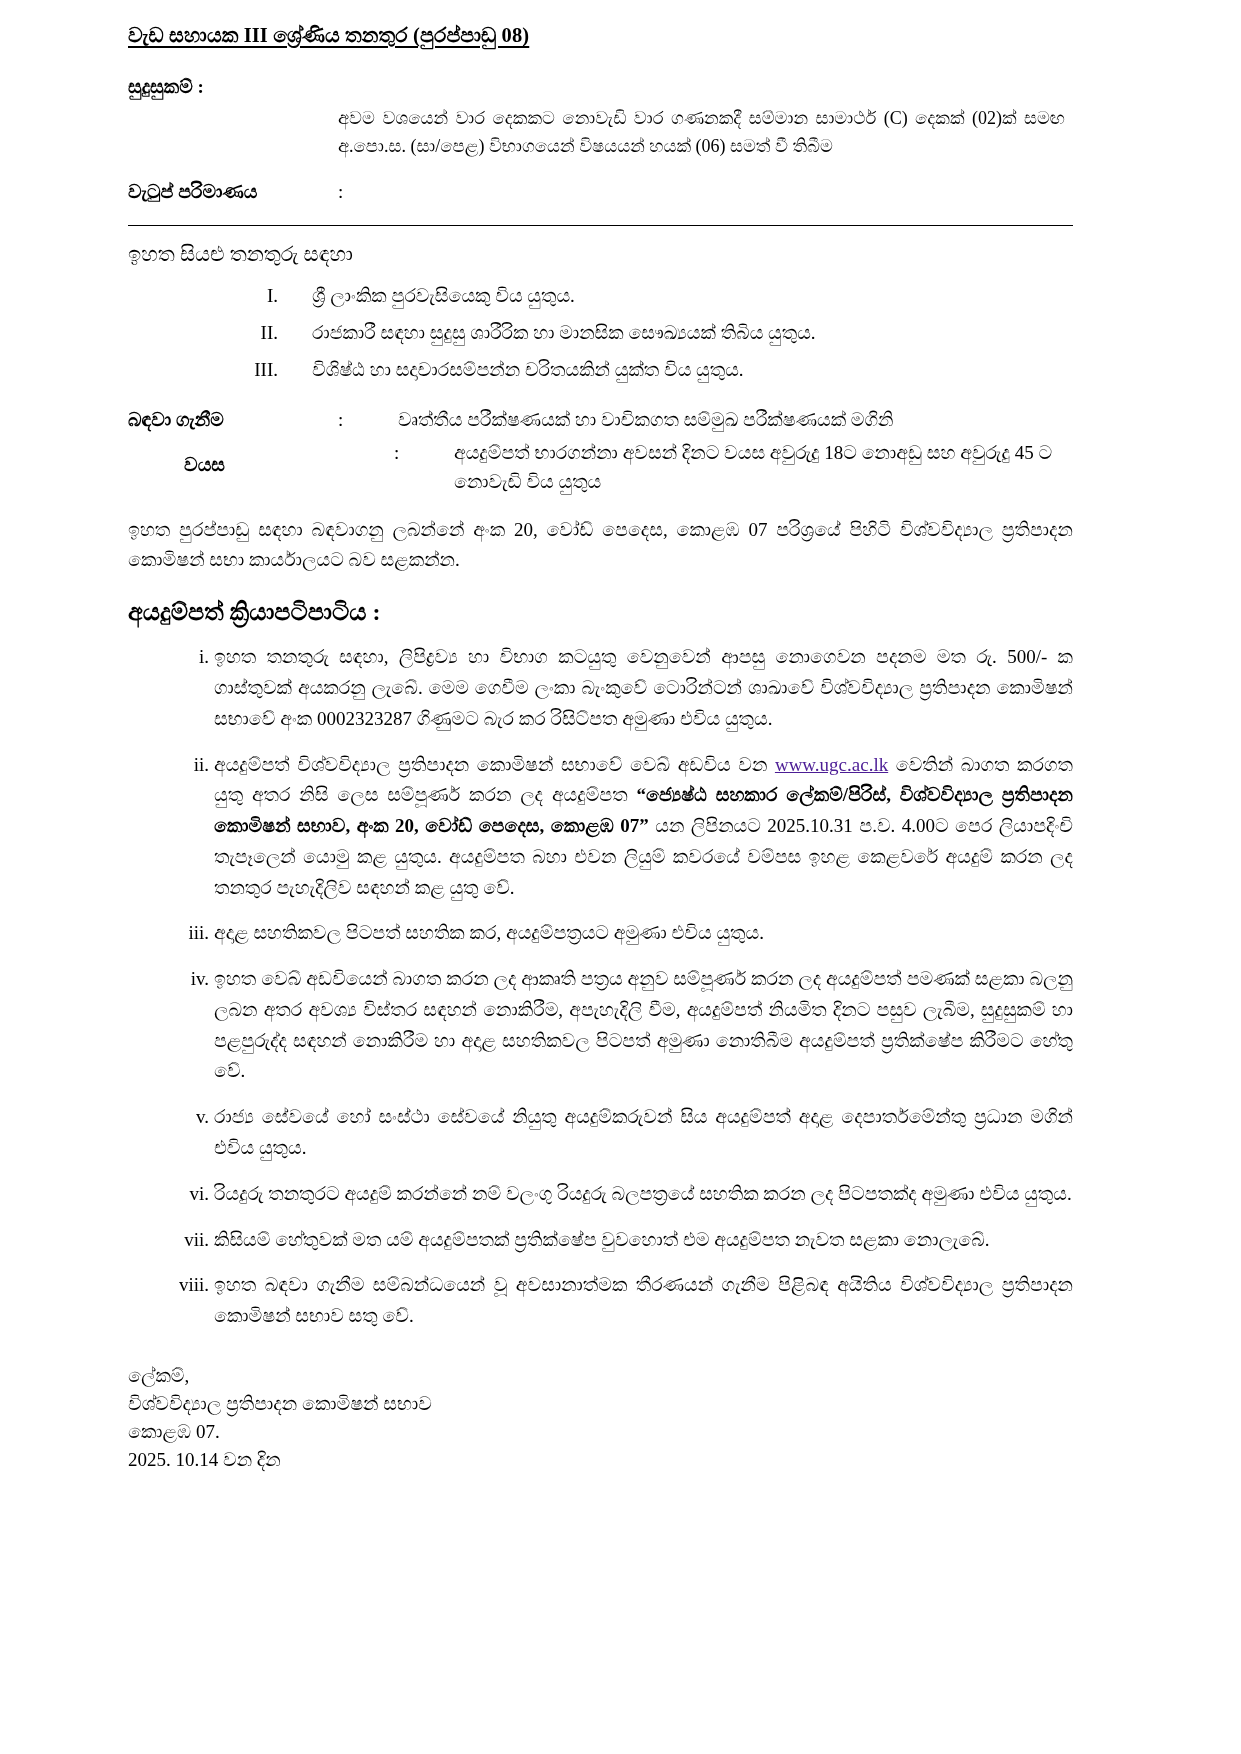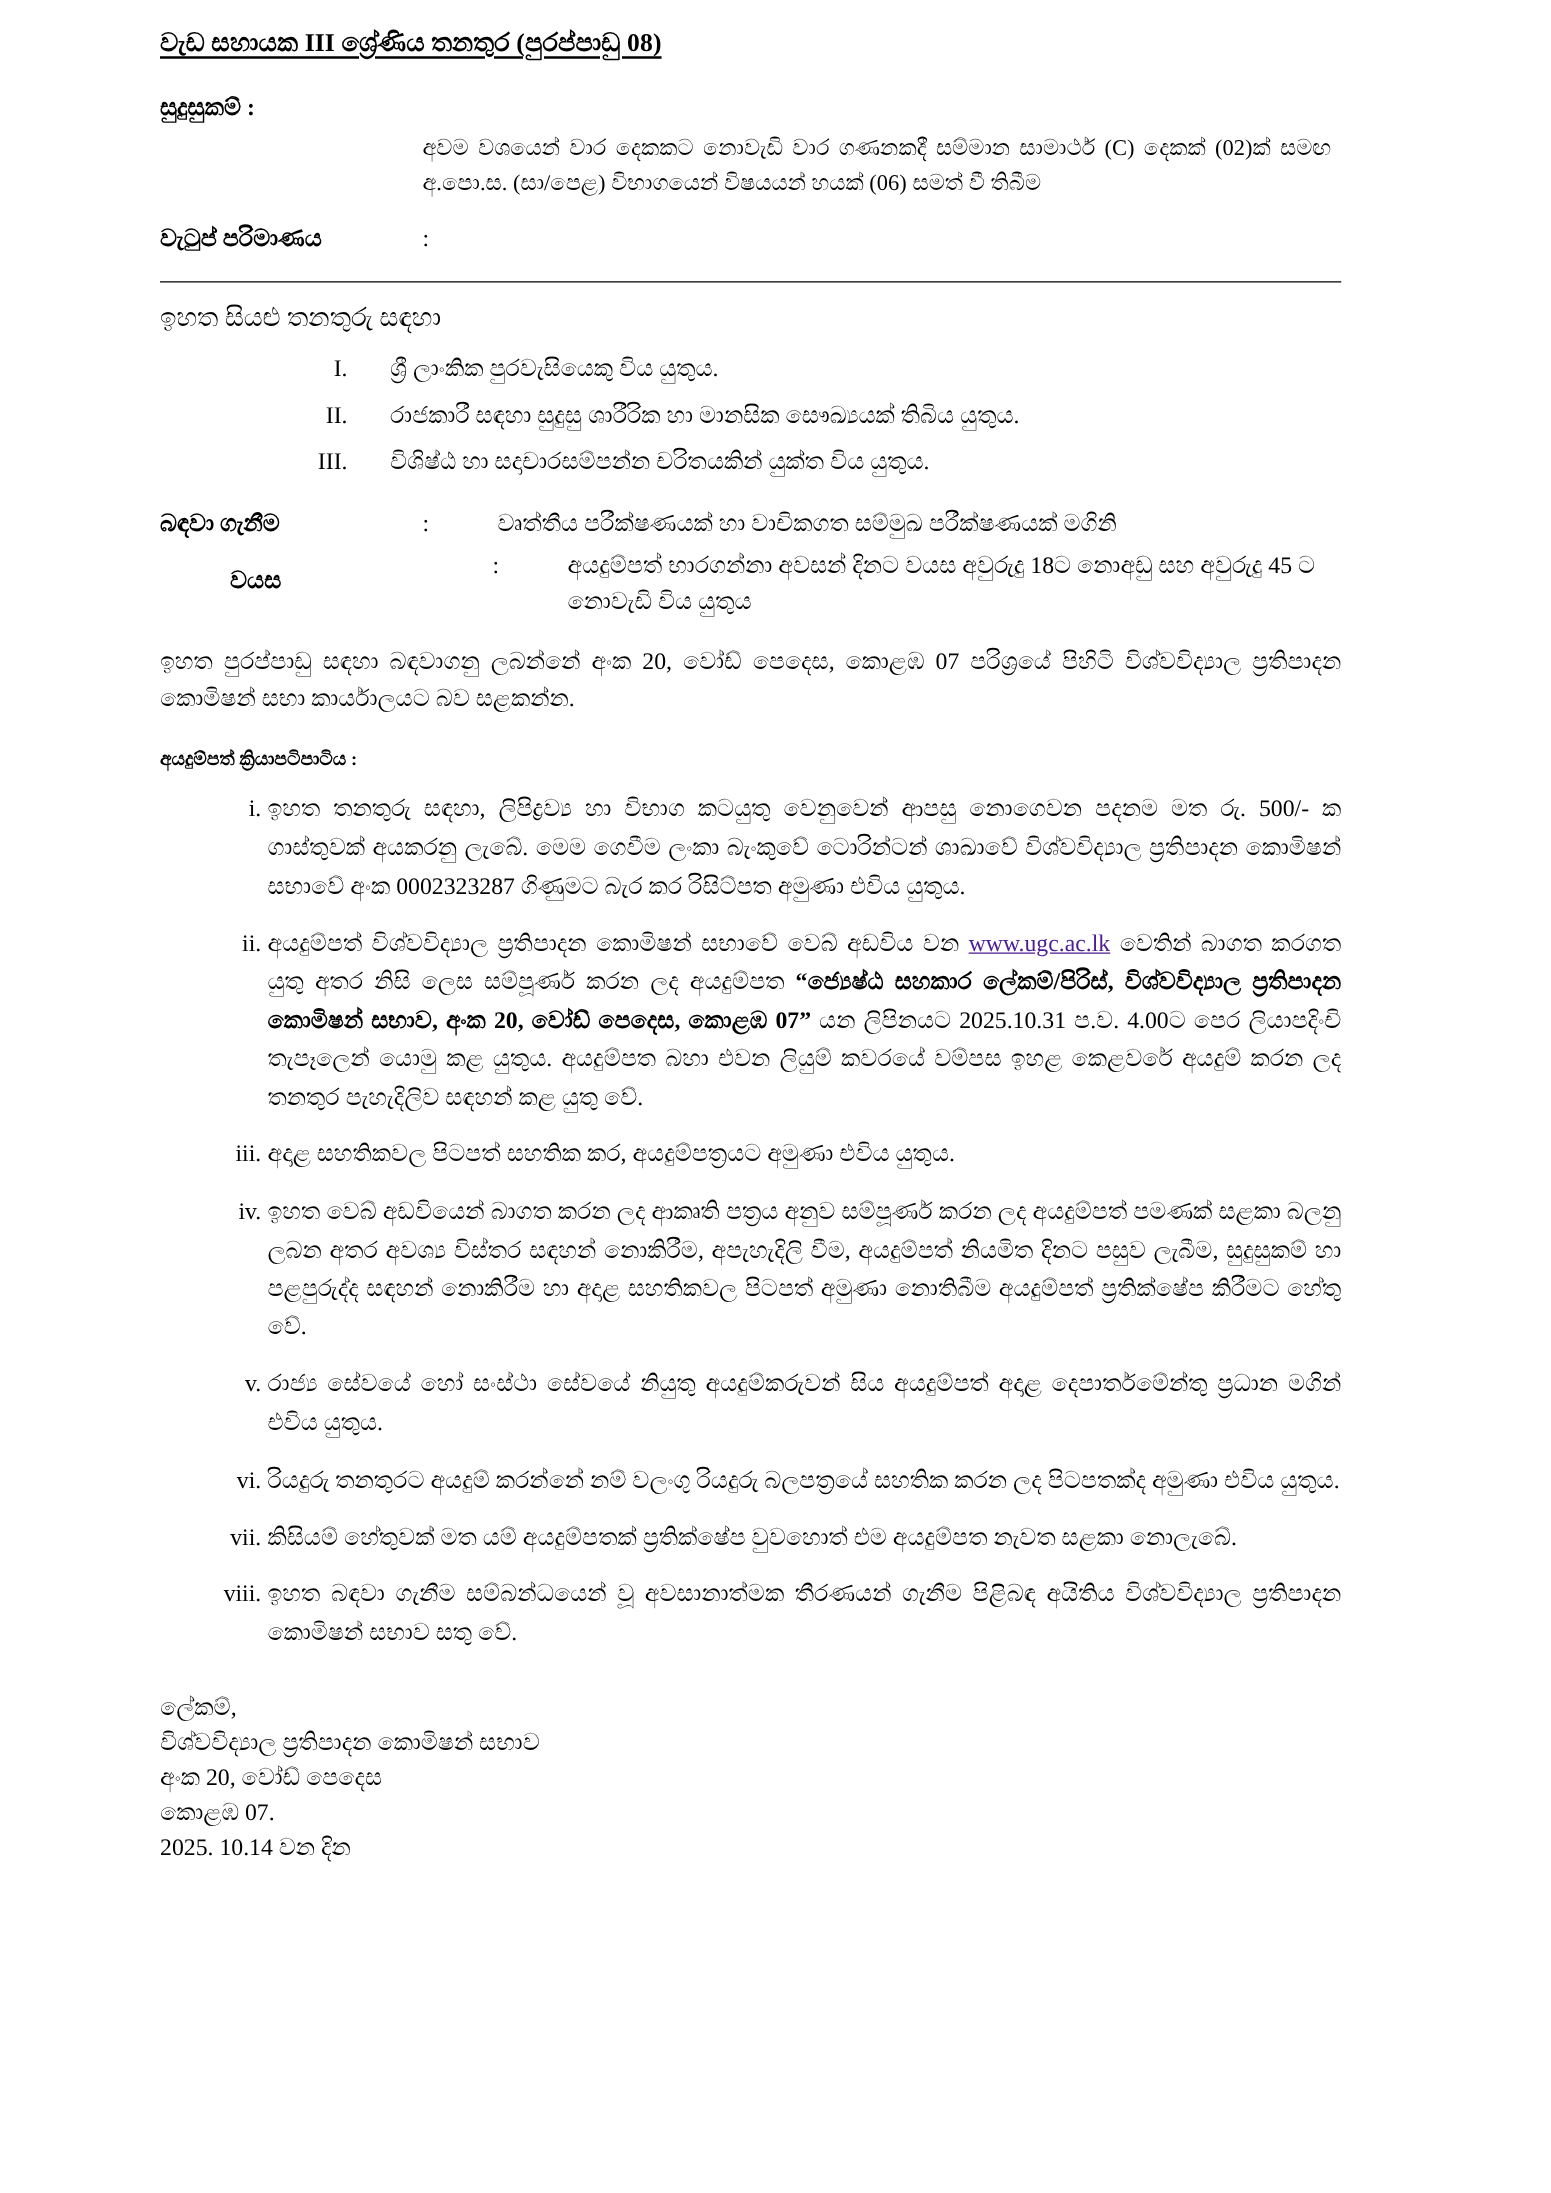--- a/index.html
+++ b/index.html
@@ -120,21 +120,21 @@
 
   
   .para {
     font-size: 19px;
     line-height: 1.6;
     text-align: justify;
     margin: 18px 0 0 0;
   }
 
   .proc-head {
-    font-size: 15px;
+    font-size: 24px;
     font-weight: bold;
     margin: 24px 0 16px 0;
   }
 
   
   .proc-list {
     margin: 0;
     padding: 0;
     list-style: none;
   }
@@ -262,19 +262,18 @@
       <li>
         <span class="num">viii.</span>
         <span class="txt">ඉහත බඳවා ගැනීම සම්බන්ධයෙන් වූ අවසානාත්මක තීරණයන් ගැනීම පිළිබඳ අයිතිය විශ්වවිද්‍යාල ප්‍රතිපාදන කොමිෂන් සභාව සතු වේ.</span>
       </li>
 
     </ol>
 
     <div class="footer">
       <div>ලේකම්,</div>
       <div>විශ්වවිද්‍යාල ප්‍රතිපාදන කොමිෂන් සභාව</div>
-      <div>අංක 20, වෝඩ් පෙදෙස</div>
       <div>කොළඹ 07.</div>
       <div>2025. 10.14 වන දින</div>
     </div>
 
   </div>
 </div>
 
 </body></html>

